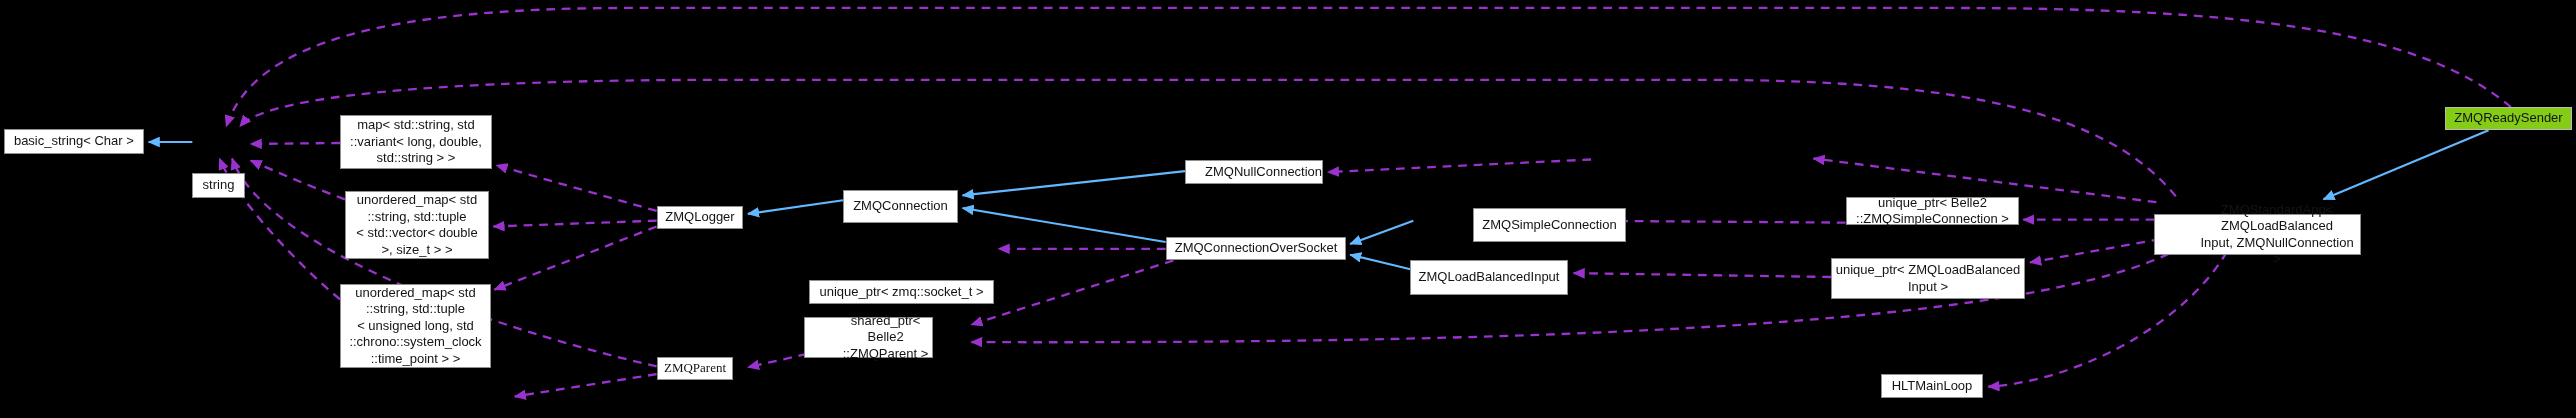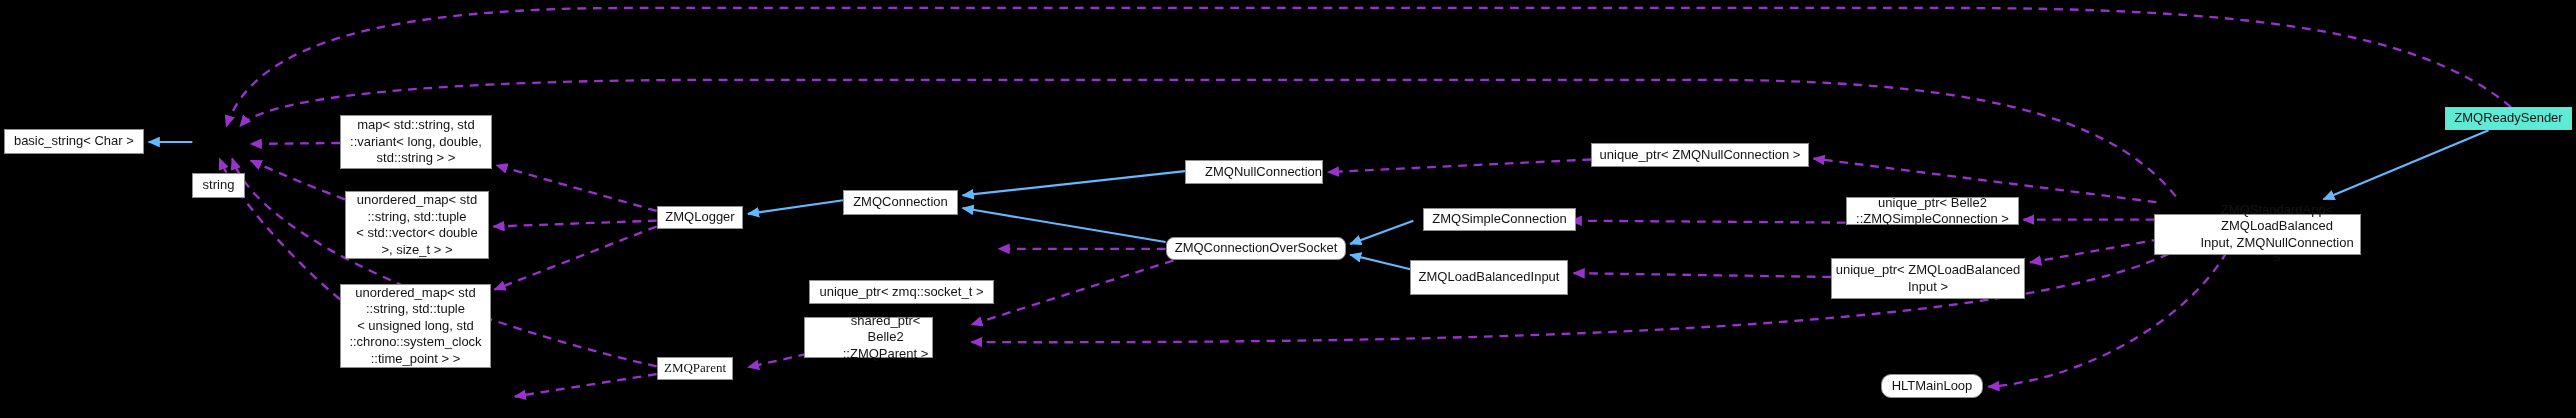--- a/index.html
+++ b/index.html
@@ -3,21 +3,21 @@
 <meta charset="utf-8">
 <style>
   html,body{margin:0;padding:0;background:#000;}
   .canvas{position:relative;width:2576px;height:419px;background:#000;overflow:hidden;
           font-family:"Liberation Sans", sans-serif;}
   svg.edges{position:absolute;left:0;top:0;width:2576px;height:419px;z-index:1;}
   .node{position:absolute;z-index:2;box-sizing:border-box;
         background:#ffffff;border:1.5px solid #8f8f8f;color:#141414;
         display:flex;align-items:center;justify-content:center;text-align:center;
         font-size:13px;line-height:16.5px;white-space:pre-line;padding:1px 1.9px;}
-  .node.root{background:#5eead4;border-color:#b9b9b9;}
+  .node.root{background:#84cc16;border-color:#b9b9b9;}
   path.inherit{fill:none;stroke:#63b8ff;stroke-width:2.2;}
   path.usage{fill:none;stroke:#9a32cd;stroke-width:2.4;stroke-dasharray:9 7;}
 </style>
 </head>
 <body>
 
 <div class="canvas">
 
   <svg class="edges" viewBox="0 0 2652 431">
     <defs>
@@ -68,33 +68,32 @@
   <div class="node" style="left:345px;top:191px;width:144px;height:68px;">unordered_map&lt; std
 ::string, std::tuple
 &lt; std::vector&lt; double
 &gt;, size_t &gt; &gt;</div>
   <div class="node" style="left:340px;top:284px;width:151px;height:84px;">unordered_map&lt; std
 ::string, std::tuple
 &lt; unsigned long, std
 ::chrono::system_clock
 ::time_point &gt; &gt;</div>
   <div class="node" style="left:657px;top:206px;width:86px;height:23px;">ZMQLogger</div>
-  <div class="node" style="left:843px;top:190px;width:115px;height:25px;">ZMQConnection</div>
+  <div class="node" style="left:843px;top:190px;width:115px;height:33px;">ZMQConnection</div>
   <div class="node" style="left:809px;top:236px;width:185px;height:24px;margin-top:44px;">unique_ptr&lt; zmq::socket_t &gt;</div>
   <div class="node" style="left:1185px;top:160px;width:138px;height:24px;padding-left:21px;">ZMQNullConnection</div>
-  <div class="node" style="left:1166px;top:237px;width:180px;height:23px;border-radius:8px;">ZMQConnectionOverSocket</div>
-  <div class="node" style="left:1423px;top:208px;width:153px;height:23px;">ZMQSimpleConnection</div>
+  <div class="node" style="left:1166px;top:237px;width:180px;height:23px;">ZMQConnectionOverSocket</div>
+  <div class="node" style="left:1473px;top:208px;width:153px;height:34px;">ZMQSimpleConnection</div>
   <div class="node" style="left:1410px;top:260px;width:158px;height:35px;">ZMQLoadBalancedInput</div>
-  <div class="node" style="left:1591px;top:143px;width:218px;height:24px;">unique_ptr&lt; ZMQNullConnection &gt;</div>
   <div class="node" style="left:1846px;top:197px;width:173px;height:28px;">unique_ptr&lt; Belle2
 ::ZMQSimpleConnection &gt;</div>
   <div class="node" style="left:1831px;top:258px;width:194px;height:41px;">unique_ptr&lt; ZMQLoadBalanced
 Input &gt;</div>
   <div class="node" style="left:657px;top:357px;width:76px;height:23px;font-family:Liberation Serif, serif;">ZMQParent</div>
   <div class="node" style="left:804px;top:317px;width:129px;height:41px;padding-left:36px;">shared_ptr&lt; Belle2
 ::ZMQParent &gt;</div>
-  <div class="node" style="left:1881px;top:374px;width:102px;height:24px;border-radius:10px;">HLTMainLoop</div>
+  <div class="node" style="left:1881px;top:374px;width:102px;height:24px;">HLTMainLoop</div>
   <div class="node" style="left:2154px;top:214px;width:207px;height:41px;padding-left:41px;">ZMQStandardApp&lt; ZMQLoadBalanced
 Input, ZMQNullConnection &gt;</div>
   <div class="node root" style="left:2445px;top:107px;width:127px;height:23px;">ZMQReadySender</div>
 
 </div>
 
 
 </body></html>

